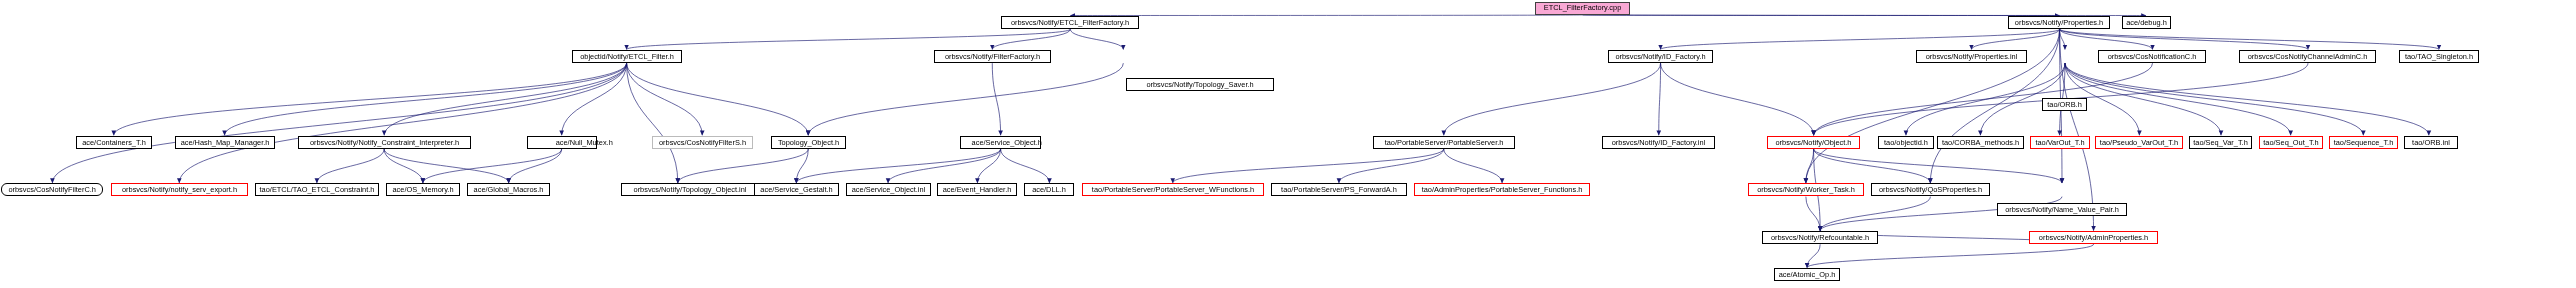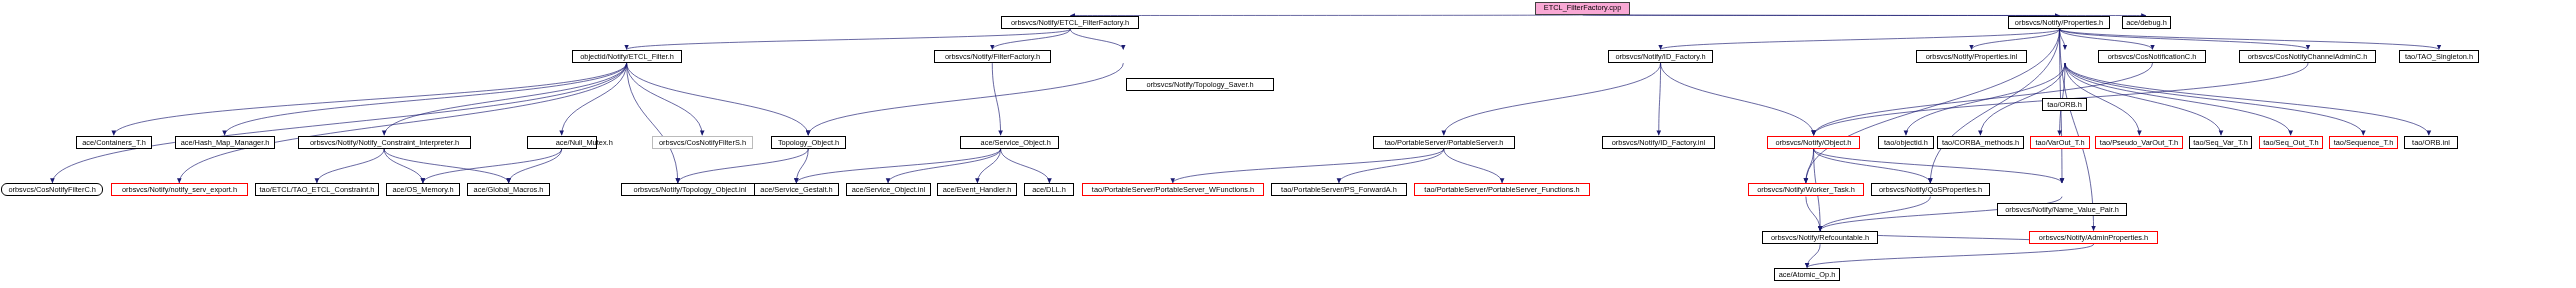--- a/index.html
+++ b/index.html
@@ -104,21 +104,21 @@
       <div class="node" style="left: 2042px; top: 50px; width: 45px; margin-top: 48px;">tao/ORB.h</div>
       <div class="node" style="left: 2098px; top: 50px; width: 108px;">orbsvcs/CosNotificationC.h</div>
       <div class="node" style="left: 2239px; top: 50px; width: 137px;">orbsvcs/CosNotifyChannelAdminC.h</div>
       <div class="node" style="left: 2399px; top: 50px; width: 80px;">tao/TAO_Singleton.h</div>
       <div class="node" style="left: 76px; top: 136px; width: 76px;">ace/Containers_T.h</div>
       <div class="node" style="left: 175px; top: 136px; width: 100px;">ace/Hash_Map_Manager.h</div>
       <div class="node" style="left: 298px; top: 136px; width: 173px;">orbsvcs/Notify/Notify_Constraint_Interpreter.h</div>
       <div class="node" style="left: 527px; top: 136px; width: 70px; padding-left: 48px;">ace/Null_Mutex.h</div>
       <div class="node grey-border" style="left: 652px; top: 136px; width: 101px;">orbsvcs/CosNotifyFilterS.h</div>
       <div class="node" style="left: 771px; top: 136px; width: 75px;">Topology_Object.h</div>
-      <div class="node" style="left: 960px; top: 136px; width: 99px; padding-left: 16px;">ace/Service_Object.h</div>
+      <div class="node" style="left: 960px; top: 136px; width: 81px; padding-left: 16px;">ace/Service_Object.h</div>
       <div class="node" style="left: 1373px; top: 136px; width: 142px;">tao/PortableServer/PortableServer.h</div>
       <div class="node" style="left: 1602px; top: 136px; width: 113px;">orbsvcs/Notify/ID_Factory.inl</div>
       <div class="node red" style="left: 1767px; top: 136px; width: 93px;">orbsvcs/Notify/Object.h</div>
       <div class="node" style="left: 1878px; top: 136px; width: 56px;">tao/objectid.h</div>
       <div class="node" style="left: 1937px; top: 136px; width: 87px;">tao/CORBA_methods.h</div>
       <div class="node red" style="left: 2030px; top: 136px; width: 60px;">tao/VarOut_T.h</div>
       <div class="node red" style="left: 2095px; top: 136px; width: 88px;">tao/Pseudo_VarOut_T.h</div>
       <div class="node" style="left: 2189px; top: 136px; width: 63px;">tao/Seq_Var_T.h</div>
       <div class="node red" style="left: 2259px; top: 136px; width: 64px;">tao/Seq_Out_T.h</div>
       <div class="node red" style="left: 2329px; top: 136px; width: 69px;">tao/Sequence_T.h</div>
@@ -128,21 +128,21 @@
       <div class="node" style="left: 255px; top: 183px; width: 124px;">tao/ETCL/TAO_ETCL_Constraint.h</div>
       <div class="node" style="left: 386px; top: 183px; width: 74px;">ace/OS_Memory.h</div>
       <div class="node" style="left: 467px; top: 183px; width: 83px;">ace/Global_Macros.h</div>
       <div class="node" style="left: 609px; top: 183px; width: 138px; margin-left: 12px;">orbsvcs/Notify/Topology_Object.inl</div>
       <div class="node" style="left: 754px; top: 183px; width: 85px;">ace/Service_Gestalt.h</div>
       <div class="node" style="left: 846px; top: 183px; width: 85px;">ace/Service_Object.inl</div>
       <div class="node" style="left: 937px; top: 183px; width: 80px;">ace/Event_Handler.h</div>
       <div class="node" style="left: 1024px; top: 183px; width: 50px;">ace/DLL.h</div>
       <div class="node red" style="left: 1082px; top: 183px; width: 182px;">tao/PortableServer/PortableServer_WFunctions.h</div>
       <div class="node" style="left: 1271px; top: 183px; width: 136px;">tao/PortableServer/PS_ForwardA.h</div>
-      <div class="node red" style="left: 1414px; top: 183px; width: 176px;">tao/PortableServer/PortableServer_Functions.h</div>
+      <div class="node red" style="left: 1414px; top: 183px; width: 176px;">tao/AdminProperties/PortableServer_Functions.h</div>
       <div class="node red" style="left: 1748px; top: 183px; width: 116px;">orbsvcs/Notify/Worker_Task.h</div>
       <div class="node" style="left: 1871px; top: 183px; width: 119px;">orbsvcs/Notify/QoSProperties.h</div>
       <div class="node" style="left: 1997px; top: 183px; width: 130px; margin-top: 20px;">orbsvcs/Notify/Name_Value_Pair.h</div>
       <div class="node" style="left: 1762px; top: 231px; width: 116px;">orbsvcs/Notify/Refcountable.h</div>
       <div class="node red" style="left: 2029px; top: 231px; width: 129px;">orbsvcs/Notify/AdminProperties.h</div>
       <div class="node" style="left: 1774px; top: 268px; width: 66px;">ace/Atomic_Op.h</div>
     </div>
 </div>
 
 

